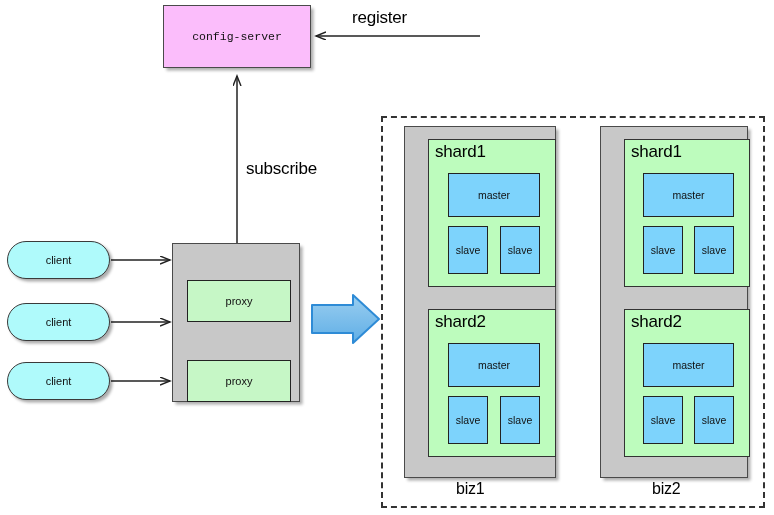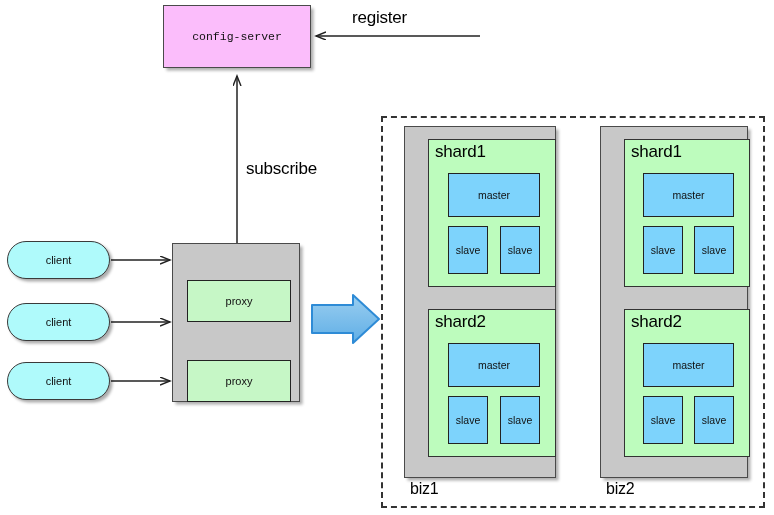--- a/index.html
+++ b/index.html
@@ -93,20 +93,21 @@
     box-sizing: border-box;
     border: 2px dashed #333;
     background: transparent;
   }
 
   .biz-label {
     position: absolute;
     font-size: 16px;
     color: #000;
     letter-spacing: -0.2px;
+    margin-left: 46px;
   }
 
   
   #connectors {
     position: absolute;
     left: 0;
     top: 0;
     width: 774px;
     height: 515px;
     pointer-events: none;

